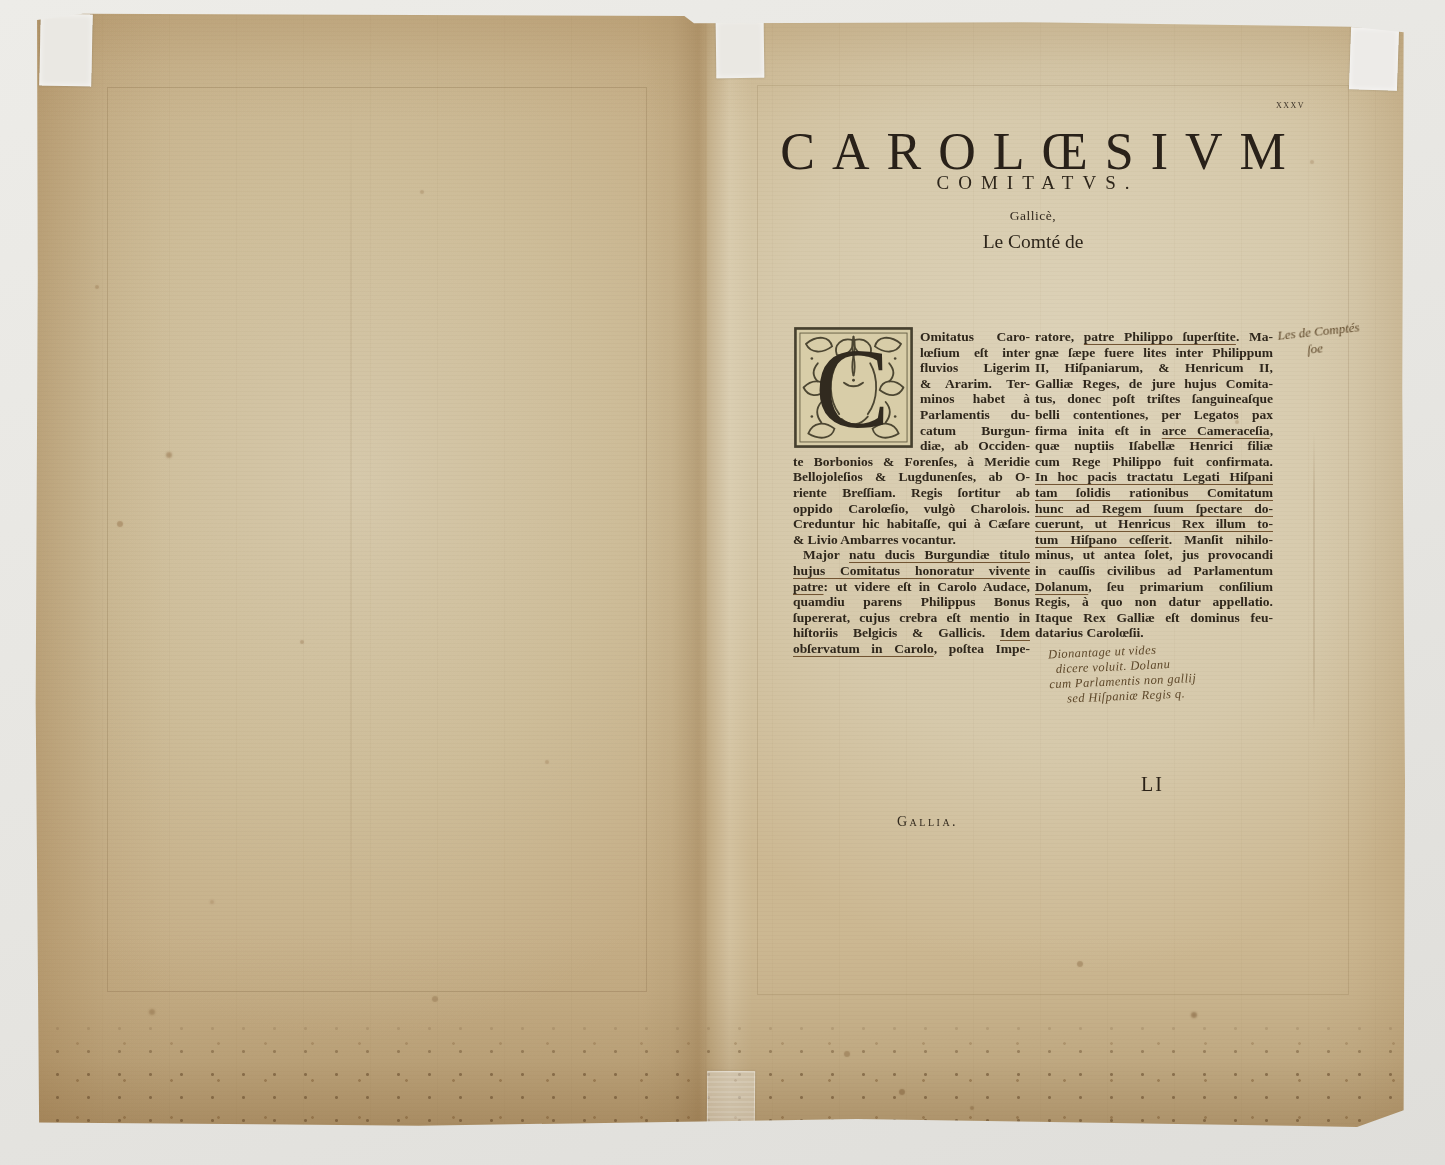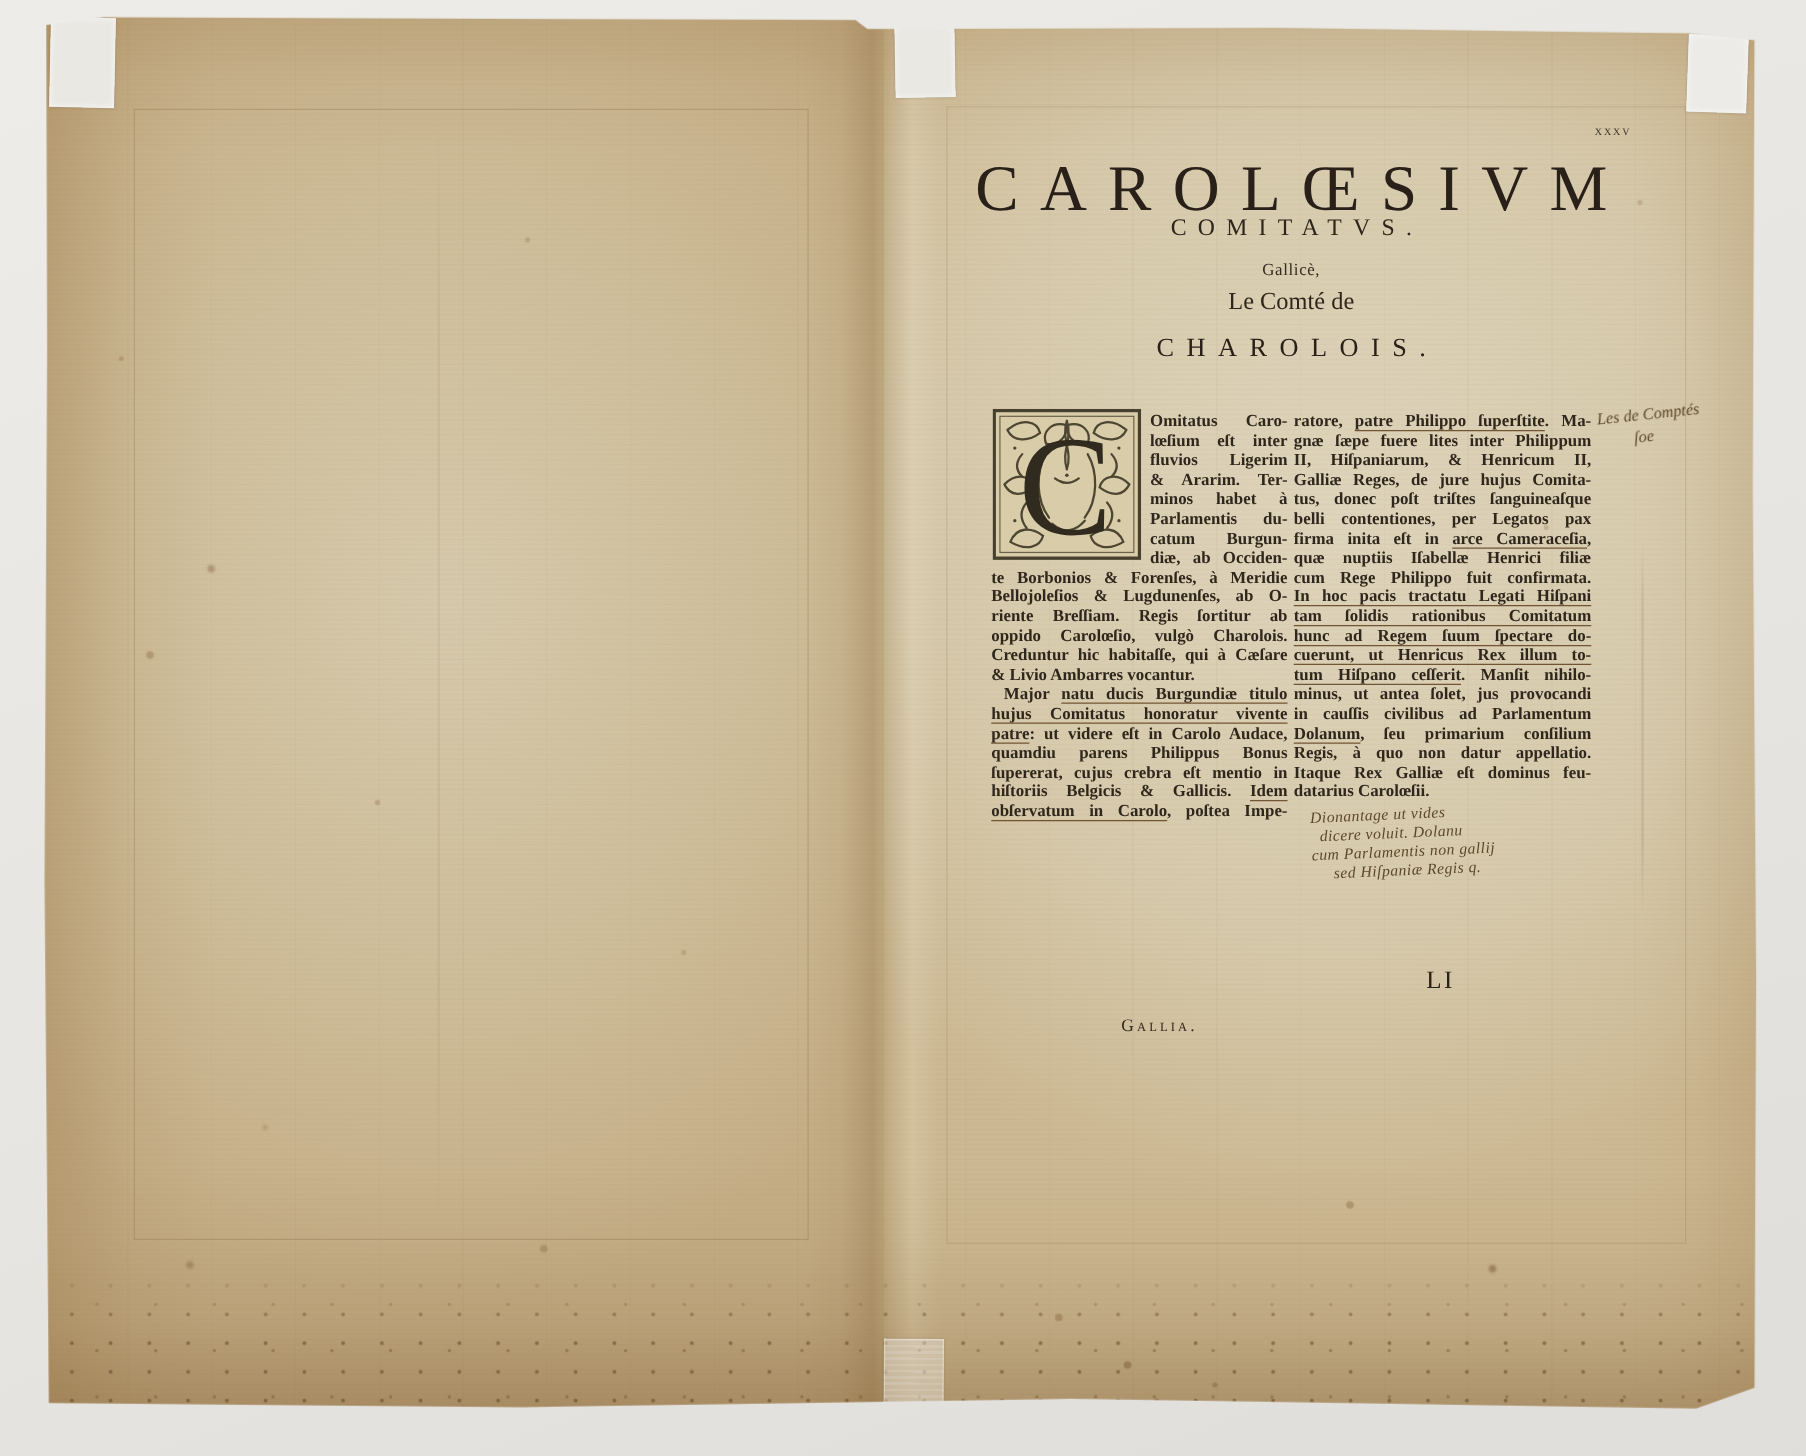--- a/index.html
+++ b/index.html
@@ -5,21 +5,21 @@
   html,body{margin:0;padding:0;}
   body{
     width:1445px;height:1165px;overflow:hidden;
     font-family:"Liberation Serif","DejaVu Serif",serif;
     background:linear-gradient(160deg,#edecE8 0%,#e6e5e1 55%,#dfdeda 100%);
   }
   .scene{position:relative;width:1445px;height:1165px;}
   
   .sheet{
     position:absolute;left:35px;top:11px;width:1370px;height:1117px;
-    background:#84cc16;
+    background:#5eead4;
     clip-path:polygon(0.15% 0.8%,3.5% 0.25%,47.4% 0.45%,48.1% 1.1%,72% 1.0%,96% 1.4%,99.9% 1.9%,99.8% 34%,100% 69%,99.9% 98.4%,96.5% 99.9%,60% 99.2%,28% 99.8%,0.3% 99.5%,0.05% 62%,0.2% 24%);
     filter:drop-shadow(0 3px 5px rgba(90,80,60,.30));
   }
   .page-left{
     position:absolute;left:0;top:0;width:672px;height:100%;
     background:radial-gradient(ellipse 480px 560px at 48% 42%, #dcd1b5 0%, #d3c4a1 55%, #c9b38c 100%);
   }
   .page-right{
     position:absolute;left:672px;top:0;right:0;height:100%;
     background:radial-gradient(ellipse 520px 560px at 52% 36%, #ded4bb 0%, #d6c9ab 60%, #ccb892 100%);
@@ -139,21 +139,20 @@
     <div class="shade"></div>
     <div class="speckles"></div>
     <div class="foxing"></div>
 
     <div class="pageno ink">xxxv</div>
 
     <div class="t-line t1">CAROLŒSIVM</div>
     <div class="t-line t2">COMITATVS.</div>
     <div class="t-line t3">Gallicè,</div>
     <div class="t-line t4">Le Comté de</div>
-    <div class="t-line t5">CHAROLOIS.</div>
 
     <div class="dropcap">
       <svg viewBox="0 0 100 100" width="119" height="121" preserveAspectRatio="none">
         <rect x="1.2" y="1.2" width="97.6" height="97.6" fill="#d8cda8" stroke="#46402f" stroke-width="2.2"></rect>
         <rect x="5" y="5" width="90" height="90" fill="none" stroke="#6a6248" stroke-width=".8"></rect>
         <g stroke="#4c4632" fill="none" stroke-width="1.5" stroke-linecap="round">
           <path d="M50 8 C46 20 54 28 50 40"></path>
           <path d="M50 8 C54 20 46 28 50 40"></path>
           <path d="M50 11 C40 8 33 15 36 23 C44 25 50 19 50 11"></path>
           <path d="M50 11 C60 8 67 15 64 23 C56 25 50 19 50 11"></path>

